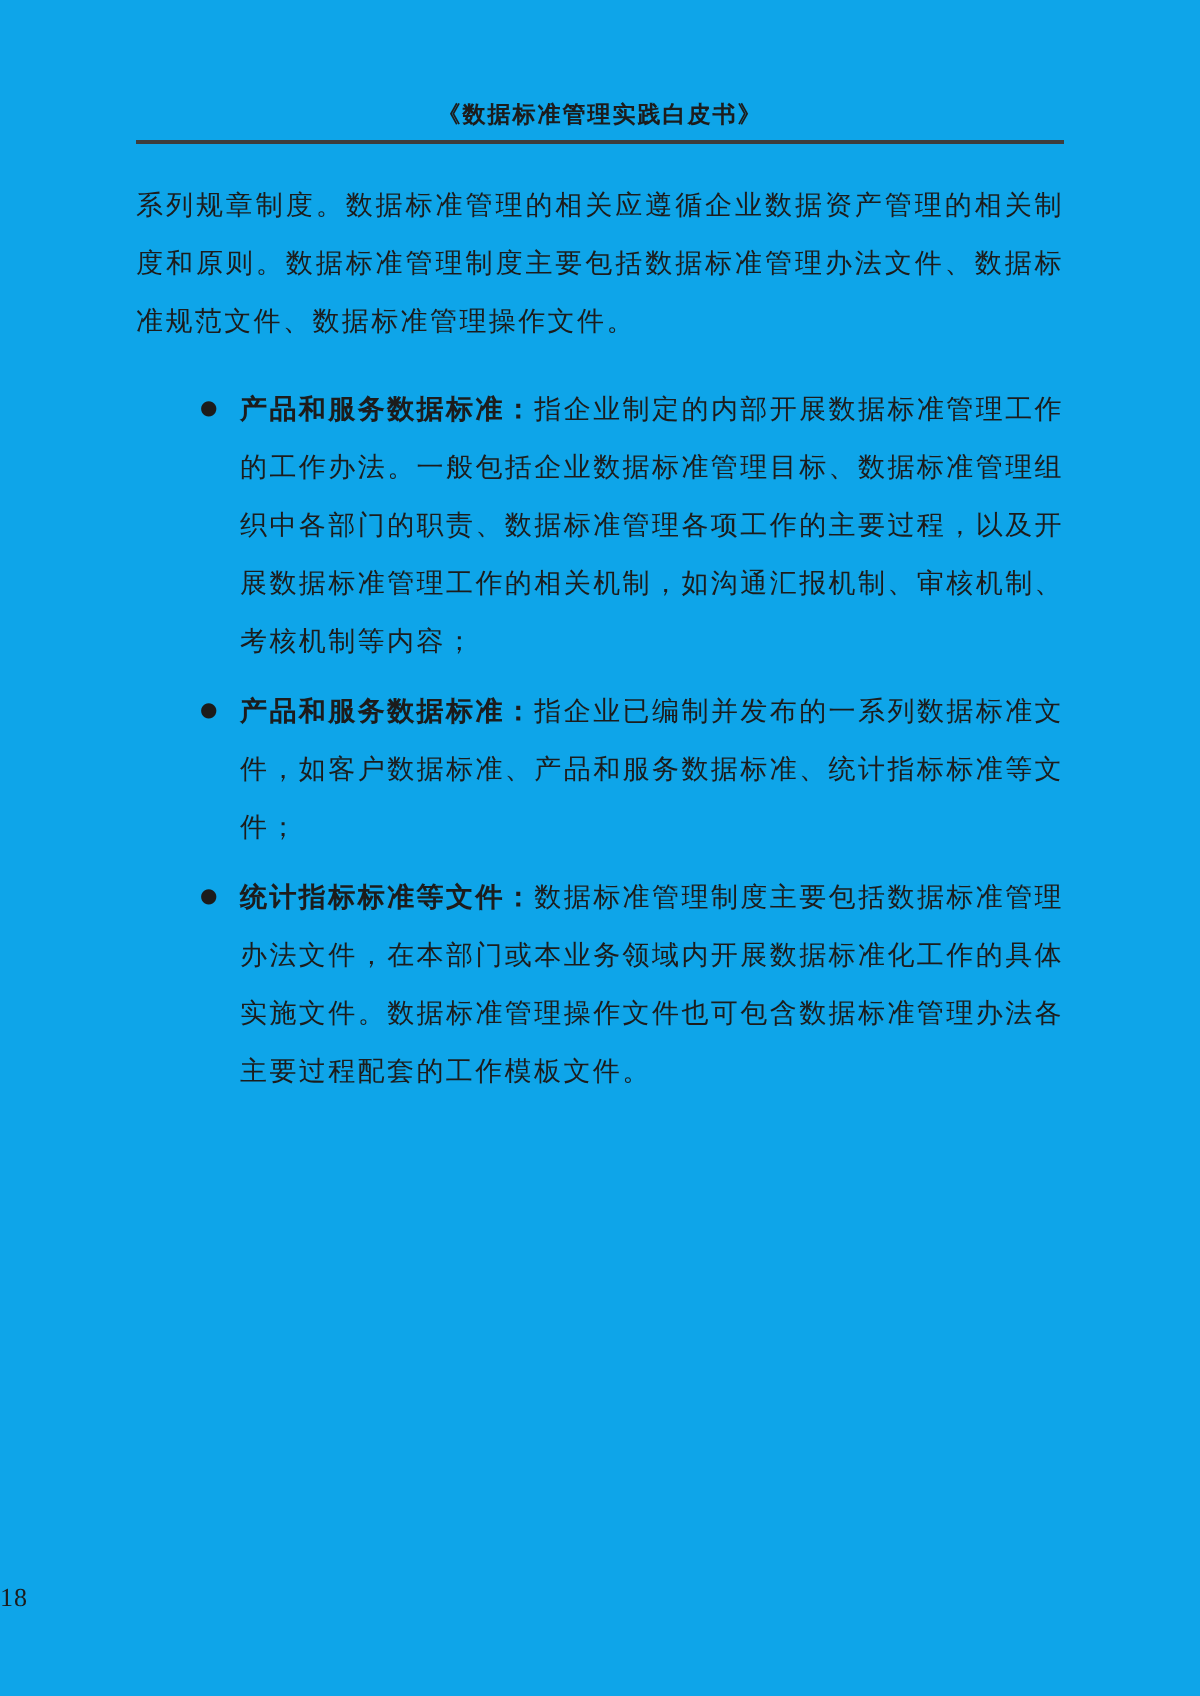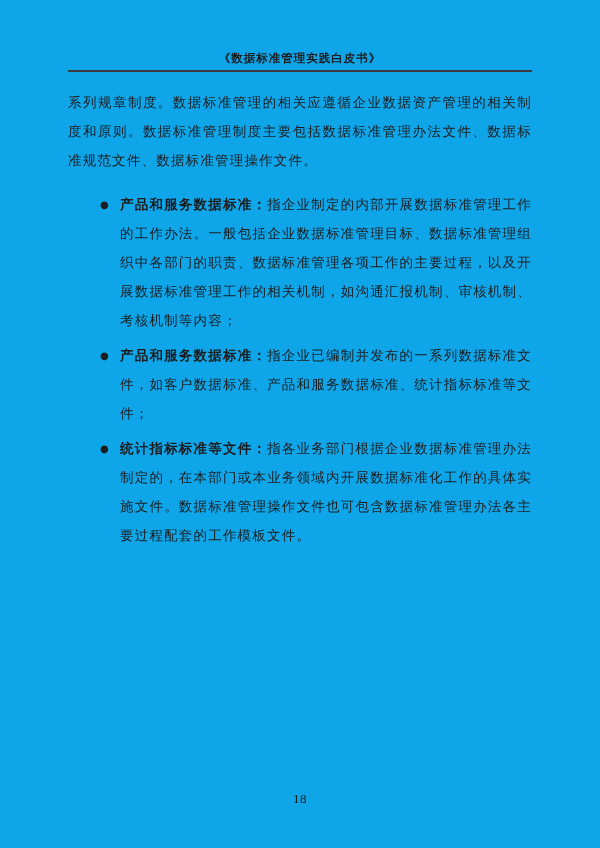--- a/index.html
+++ b/index.html
@@ -60,21 +60,21 @@
     font-size: 10px;
     letter-spacing: 0;
     font-family: "DejaVu Sans", sans-serif;
   }
   .term { font-weight: bold; }
   .page-number {
     position: absolute;
     bottom: 41px;
     left: 0;
     width: 100%;
-    text-align: center;
+    text-align: left;
     font-size: 13px;
     letter-spacing: 0.5px;
   }
 </style>
 </head>
 <body>
 
 <div class="page">
 
   <div class="header">
@@ -92,21 +92,21 @@
         <span class="term">产品和服务数据标准：</span><span class="desc">指企业制定的内部开展数据标准管理工作的工作办法。一般包括企业数据标准管理目标、数据标准管理组织中各部门的职责、数据标准管理各项工作的主要过程，以及开展数据标准管理工作的相关机制，如沟通汇报机制、审核机制、考核机制等内容；</span>
       </li>
 
       <li class="bullet-item">
         <span class="bullet">●</span>
         <span class="term">产品和服务数据标准：</span><span class="desc">指企业已编制并发布的一系列数据标准文件，如客户数据标准、产品和服务数据标准、统计指标标准等文件；</span>
       </li>
 
       <li class="bullet-item">
         <span class="bullet">●</span>
-        <span class="term">统计指标标准等文件：</span><span class="desc">指各业务部门根据企业数据标准管理办法制定的，在本部门或本业务领域内开展数据标准化工作的具体实施文件。数据标准管理操作文件也可包含数据标准管理办法各主要过程配套的工作模板文件。</span>
+        <span class="term">统计指标标准等文件：</span><span class="desc">数据标准管理制度主要包括数据标准管理办法文件，在本部门或本业务领域内开展数据标准化工作的具体实施文件。数据标准管理操作文件也可包含数据标准管理办法各主要过程配套的工作模板文件。</span>
       </li>
 
     </ul>
   </div>
 
   <div class="page-number">18</div>
 
 </div>
 
 </body></html>

